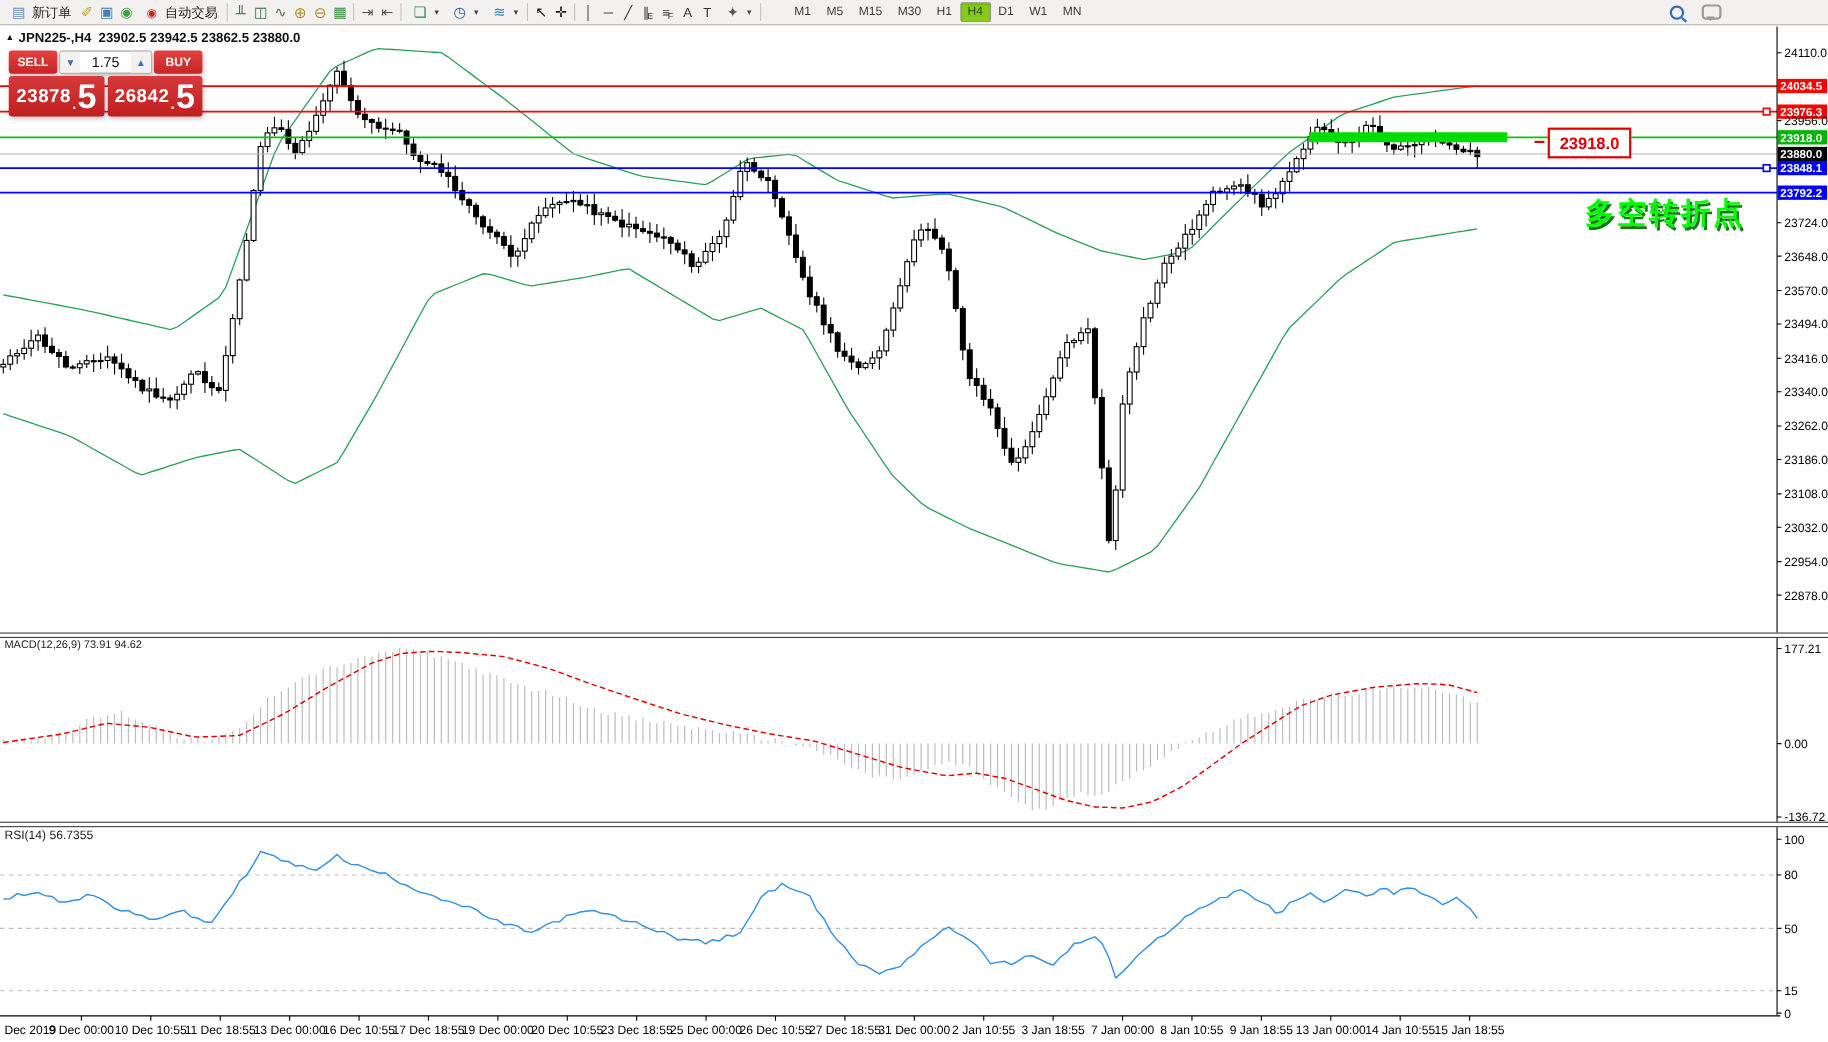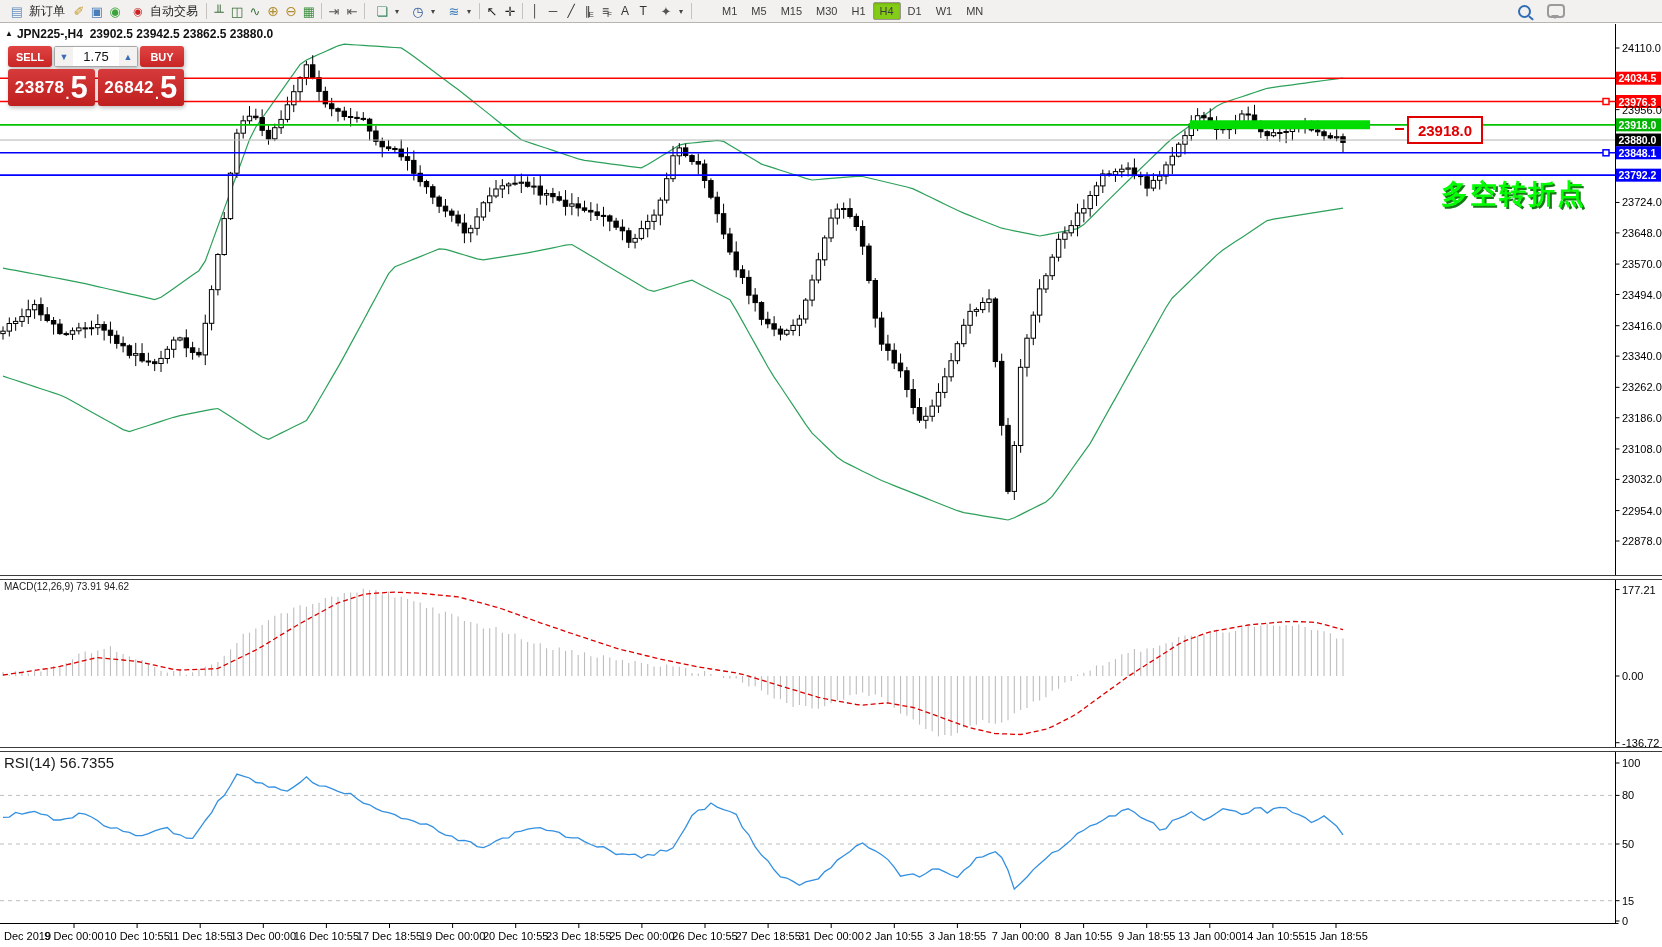--- a/index.html
+++ b/index.html
@@ -56,21 +56,21 @@
   .tp-vol-val{flex:1;text-align:center;font-size:13px;color:#111;}
   .tp-row2{display:flex;margin-top:2px;height:37px;}
   .tp-price{flex:1;background:linear-gradient(#d63a3a,#bf1f1f);color:#fff;display:flex;align-items:center;
     justify-content:center;border-radius:3px;cursor:pointer;}
   .tp-price:first-child{margin-right:3px;}
   .tp-main{font-size:17px;font-weight:bold;letter-spacing:.5px;}
   .tp-dot{font-size:14px;font-weight:bold;margin:0 1px;align-self:flex-end;padding-bottom:4px;}
   .tp-pips{font-size:31px;font-weight:bold;line-height:31px;}
 
   .macd-label{position:absolute;left:4px;top:581px;font-size:10px;color:#1a1a1a;z-index:20;}
-  .rsi-label{position:absolute;left:4px;top:754px;font-size:15px;color:#1a1a1a;z-index:20;}
+  .rsi-label{position:absolute;left:4px;top:754px;font-size:11px;color:#1a1a1a;z-index:20;}
 
   .price-callout{position:absolute;left:1407px;top:116px;width:72px;height:24px;background:#fff;
     border:2px solid #e00000;color:#e00000;font-size:15px;font-weight:bold;display:flex;align-items:center;
     justify-content:center;z-index:25;cursor:move;}
   .callout-tick{position:absolute;left:1395px;top:128px;width:9px;height:2px;background:#e00000;z-index:25;}
   .annotation{position:absolute;left:1393px;top:176px;font-size:27px;font-weight:bold;color:#00ff00;
     letter-spacing:2px;text-shadow:2px 2px 0 #177a17;z-index:25;white-space:nowrap;cursor:move;margin-left:48px;}
 </style>
 </head>
 <body>

